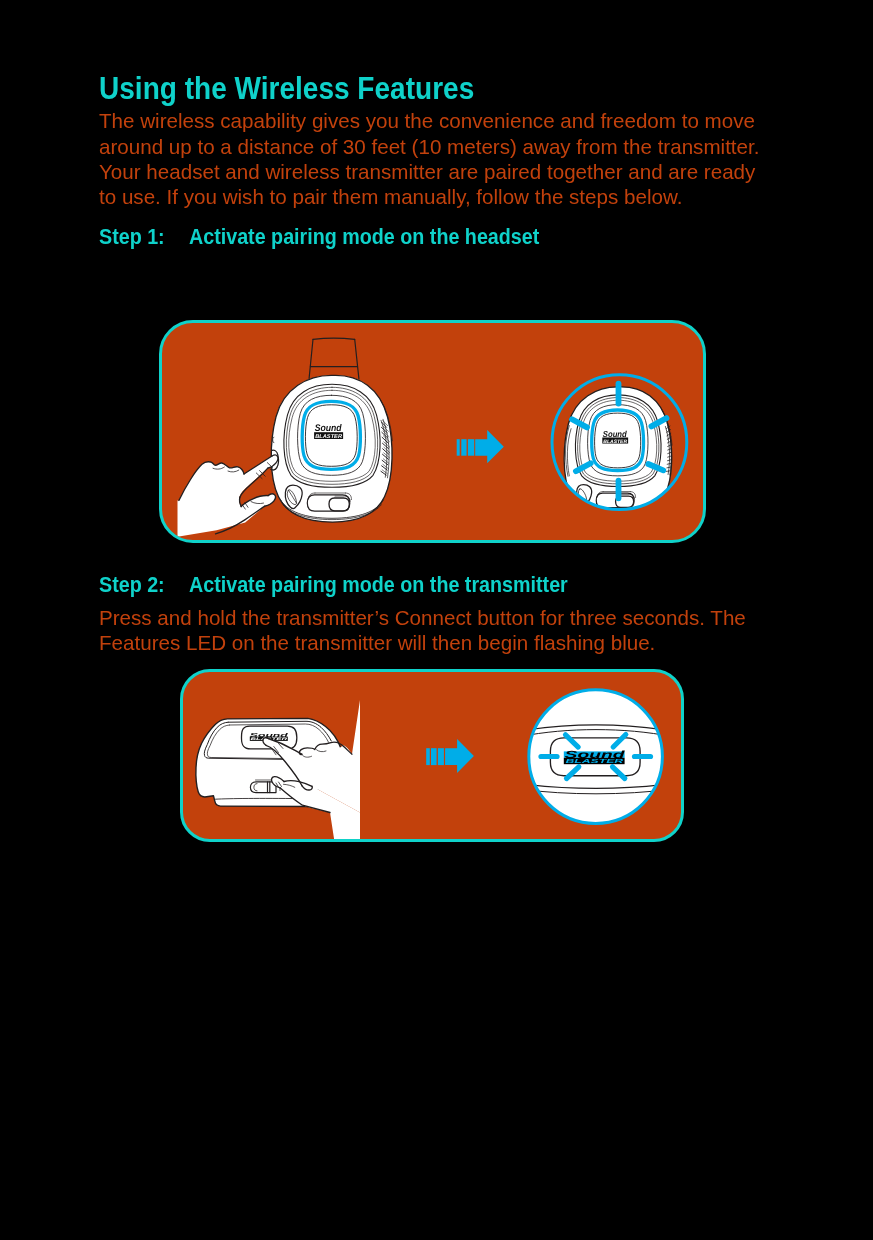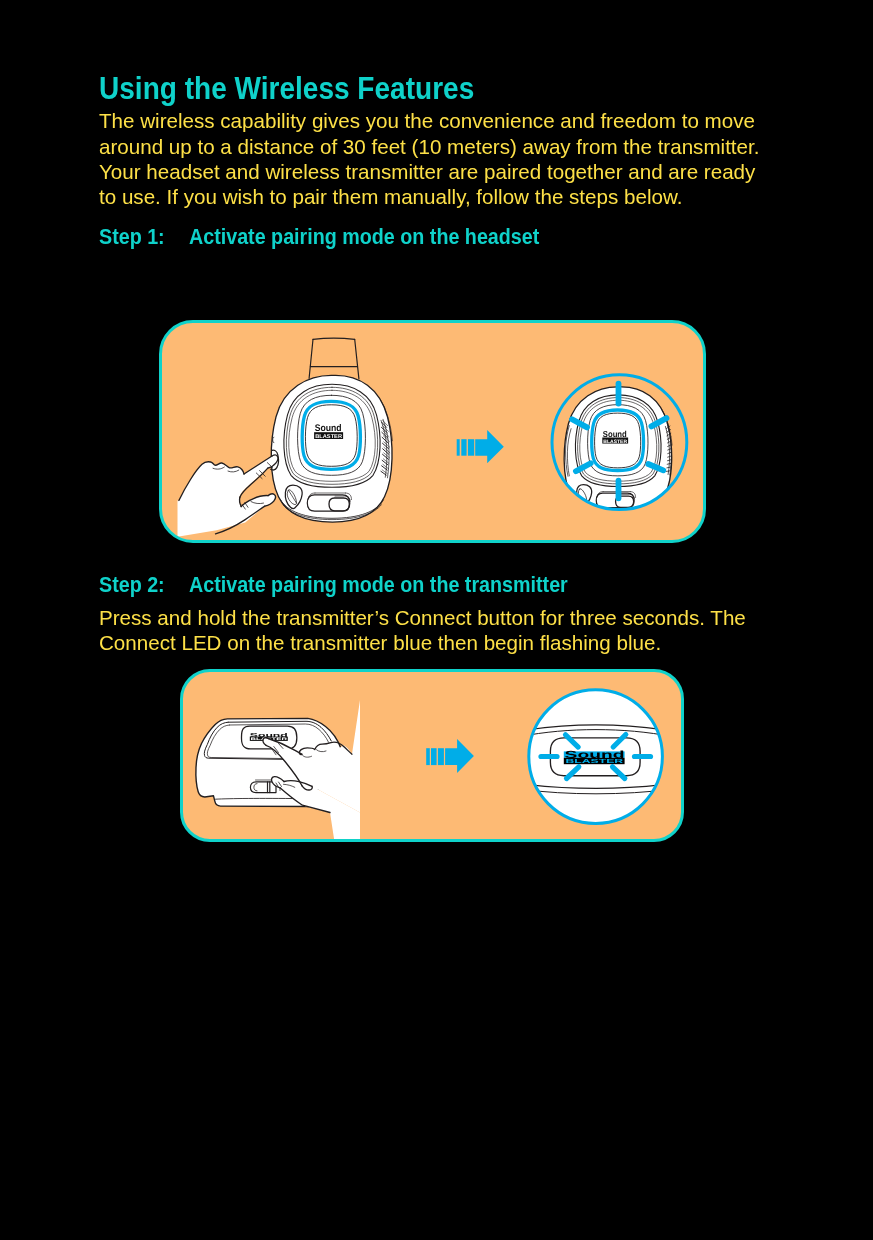--- a/index.html
+++ b/index.html
@@ -7,33 +7,33 @@
   body { width:873px; height:1240px; overflow:hidden;
          font-family:"Liberation Sans", sans-serif; -webkit-font-smoothing:antialiased; }
   .page { position:relative; width:873px; height:1240px; background:#000; }
 
   .heading {
     position:absolute; left:99px; top:69.5px; margin:0;
     font-size:31.5px; font-weight:bold; color:#0fd2ca;
     white-space:nowrap; transform:scaleX(0.89); transform-origin:left top;
   }
   .para {
-    position:absolute; left:99px; color:#fde047;
+    position:absolute; left:99px; color:#c2410c;
     font-size:20.6px; line-height:25.2px; white-space:pre-line;
   }
   .step {
     position:absolute; left:99px; color:#0fd2ca;
     font-size:22.6px; font-weight:bold; white-space:nowrap;
     transform:scaleX(0.872); transform-origin:left top;
   }
   .step .step-label { display:inline-block; width:103.2px; }
 
   .figure {
-    position:absolute; background:#fdba74; box-sizing:border-box;
-    border:3.3px solid #0fd2ca; overflow:hidden;
+    position:absolute; background:#c2410c; box-sizing:border-box;
+    border:3.3px solid #0fd2ca; overflow:hidden;font-style:italic;
   }
   .figure svg { position:absolute; left:-3px; top:-3px; display:block; }
   .figure svg text { -webkit-font-smoothing:antialiased; text-rendering:geometricPrecision; }
   .figure { will-change:transform; }
 </style>
 </head>
 <body>
 
 <div class="page">
 
@@ -199,21 +199,21 @@
 </g>
 </g>
 </svg>
 </div>
 
   <div class="step" style="top:572.3px">
     <span class="step-label">Step 2:</span><span>Activate pairing mode on the transmitter</span>
   </div>
 
   <div class="para" style="top:604.8px">Press and hold the transmitter’s Connect button for three seconds. The
-Connect LED on the transmitter blue then begin flashing blue.</div>
+Features LED on the transmitter will then begin flashing blue.</div>
 
   <div class="figure" id="fig2" style="left:180px; top:669px; width:504px; height:173px; border-radius:30px">
 <svg width="504" height="173" viewBox="180 669 504 173" xmlns="http://www.w3.org/2000/svg">
 <g fill="none" stroke="#231f20" stroke-linecap="round" stroke-linejoin="round">
 
   <path stroke-width="1.4" fill="#fff" d="M227.4 718.9 C222.5 719.1 219 720.7 215.2 724.5 C210.5 729.2 205 736.5 201.5 743.5 C198 751 196.3 759 196 767.5 C195.6 776.5 196.6 786.5 198.2 791.8 C199.3 795.5 201 796.8 204.8 797 L213.5 795.8 L214.8 801.2 C215.5 804.5 217.3 806.1 220.5 806.1 L309 806.5 L341 748.5 C337.5 739 332 731.5 325.5 726.5 C319.5 721.8 314 719.2 307.8 718.4 Z"></path>
 
   <path stroke-width="1.0" d="M228.2 722.2 C224 722.5 220.5 724 217.2 727.3 C213 731.5 209.6 738 207.3 744.5 C204.6 750 203.9 753 204.5 755.3 C205 757.4 206.3 758.1 208.8 758.2 L288 759.4"></path>
   <path stroke-width="0.75" d="M229.5 725 C225.6 725.3 222.5 726.7 219.6 729.6 C215.6 733.5 212.4 739.3 210.2 745.3 C207.6 750.2 207 752.8 207.5 754.9 C207.9 756.8 209 757.4 211.2 757.5 L288 758.6"></path>
 

